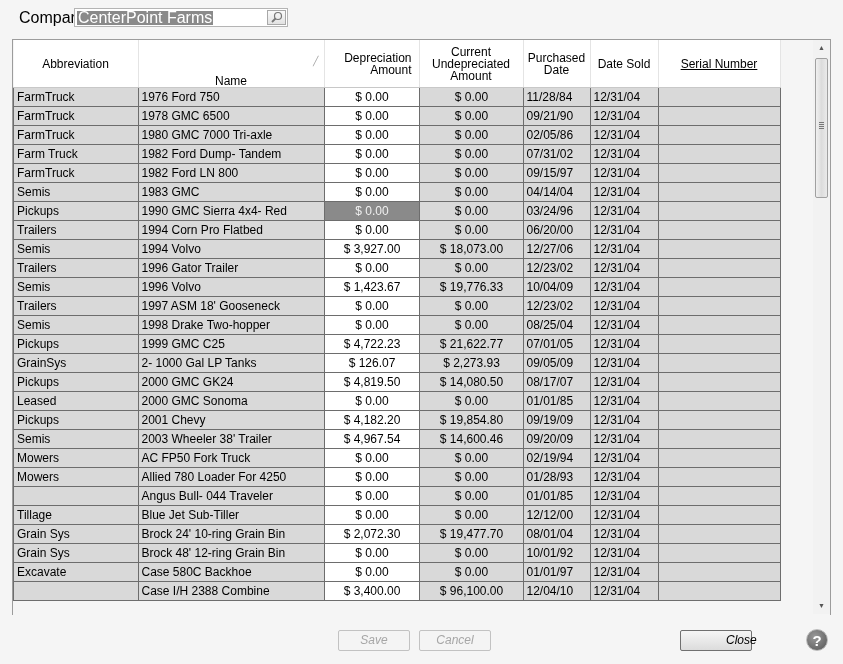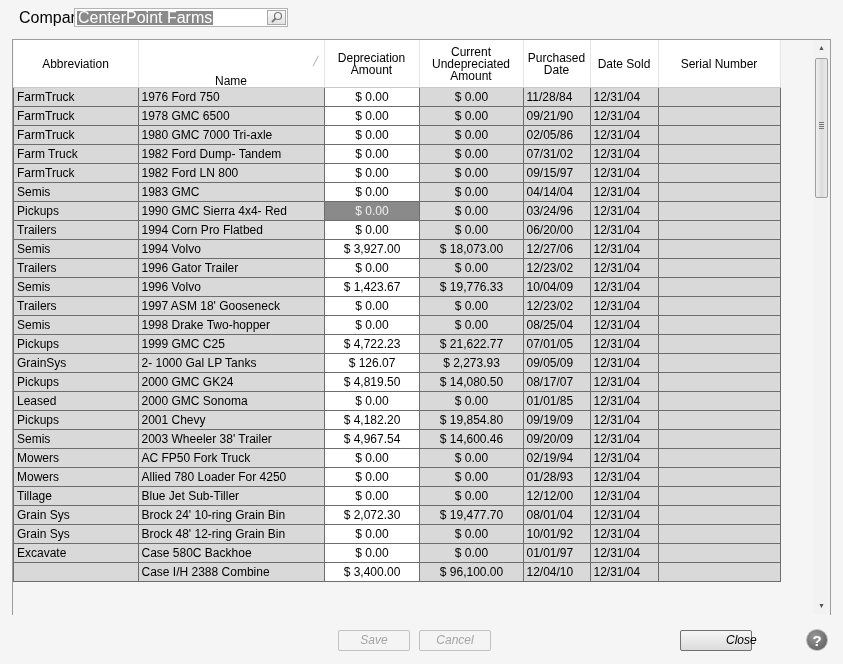--- a/index.html
+++ b/index.html
@@ -86,25 +86,25 @@
         <col style="width: 95px;">
         <col style="width: 104px;">
         <col style="width: 67px;">
         <col style="width: 67px;">
         <col style="width: 121px;">
       </colgroup>
     <thead>
         <tr id="hdr">
           <th><span style="display: inline-block; width: 124px;">Abbreviation</span></th>
           <th><span style="display: inline-block; width: 185px; margin-top: 35px;">Name</span><span class="sort-ind">╱</span></th>
-          <th><span style="display: inline-block; width: 80px;">Depreciation Amount</span></th>
+          <th><span style="display: inline-block; width: 80px; text-align: right;">Depreciation Amount</span></th>
           <th><span style="display: inline-block; width: 80px;">Current Undepreciated Amount</span></th>
           <th><span style="display: inline-block; width: 60px;">Purchased Date</span></th>
           <th><span style="display: inline-block; width: 67px;">Date Sold</span></th>
-          <th><span style="display: inline-block; width: 121px;">Serial Number</span></th>
+          <th><span style="display: inline-block; width: 121px; text-decoration: underline;">Serial Number</span></th>
         </tr>
       </thead>
     <tbody id="body">
         <tr>
           <td>FarmTruck</td>
           <td>1976 Ford 750</td>
           <td class="num white">$ 0.00</td>
           <td class="num">$ 0.00</td>
           <td>11/28/84</td>
           <td>12/31/04</td>
@@ -280,20 +280,29 @@
           <td>02/19/94</td>
           <td>12/31/04</td>
           <td></td>
         </tr>
         <tr>
           <td>Mowers</td>
           <td>Allied 780 Loader For 4250</td>
           <td class="num white">$ 0.00</td>
           <td class="num">$ 0.00</td>
           <td>01/28/93</td>
+          <td>12/31/04</td>
+          <td></td>
+        </tr>
+        <tr>
+          <td></td>
+          <td>Angus Bull- 044 Traveler</td>
+          <td class="num white">$ 0.00</td>
+          <td class="num">$ 0.00</td>
+          <td>01/01/85</td>
           <td>12/31/04</td>
           <td></td>
         </tr>
         <tr>
           <td>Tillage</td>
           <td>Blue Jet Sub-Tiller</td>
           <td class="num white">$ 0.00</td>
           <td class="num">$ 0.00</td>
           <td>12/12/00</td>
           <td>12/31/04</td>

